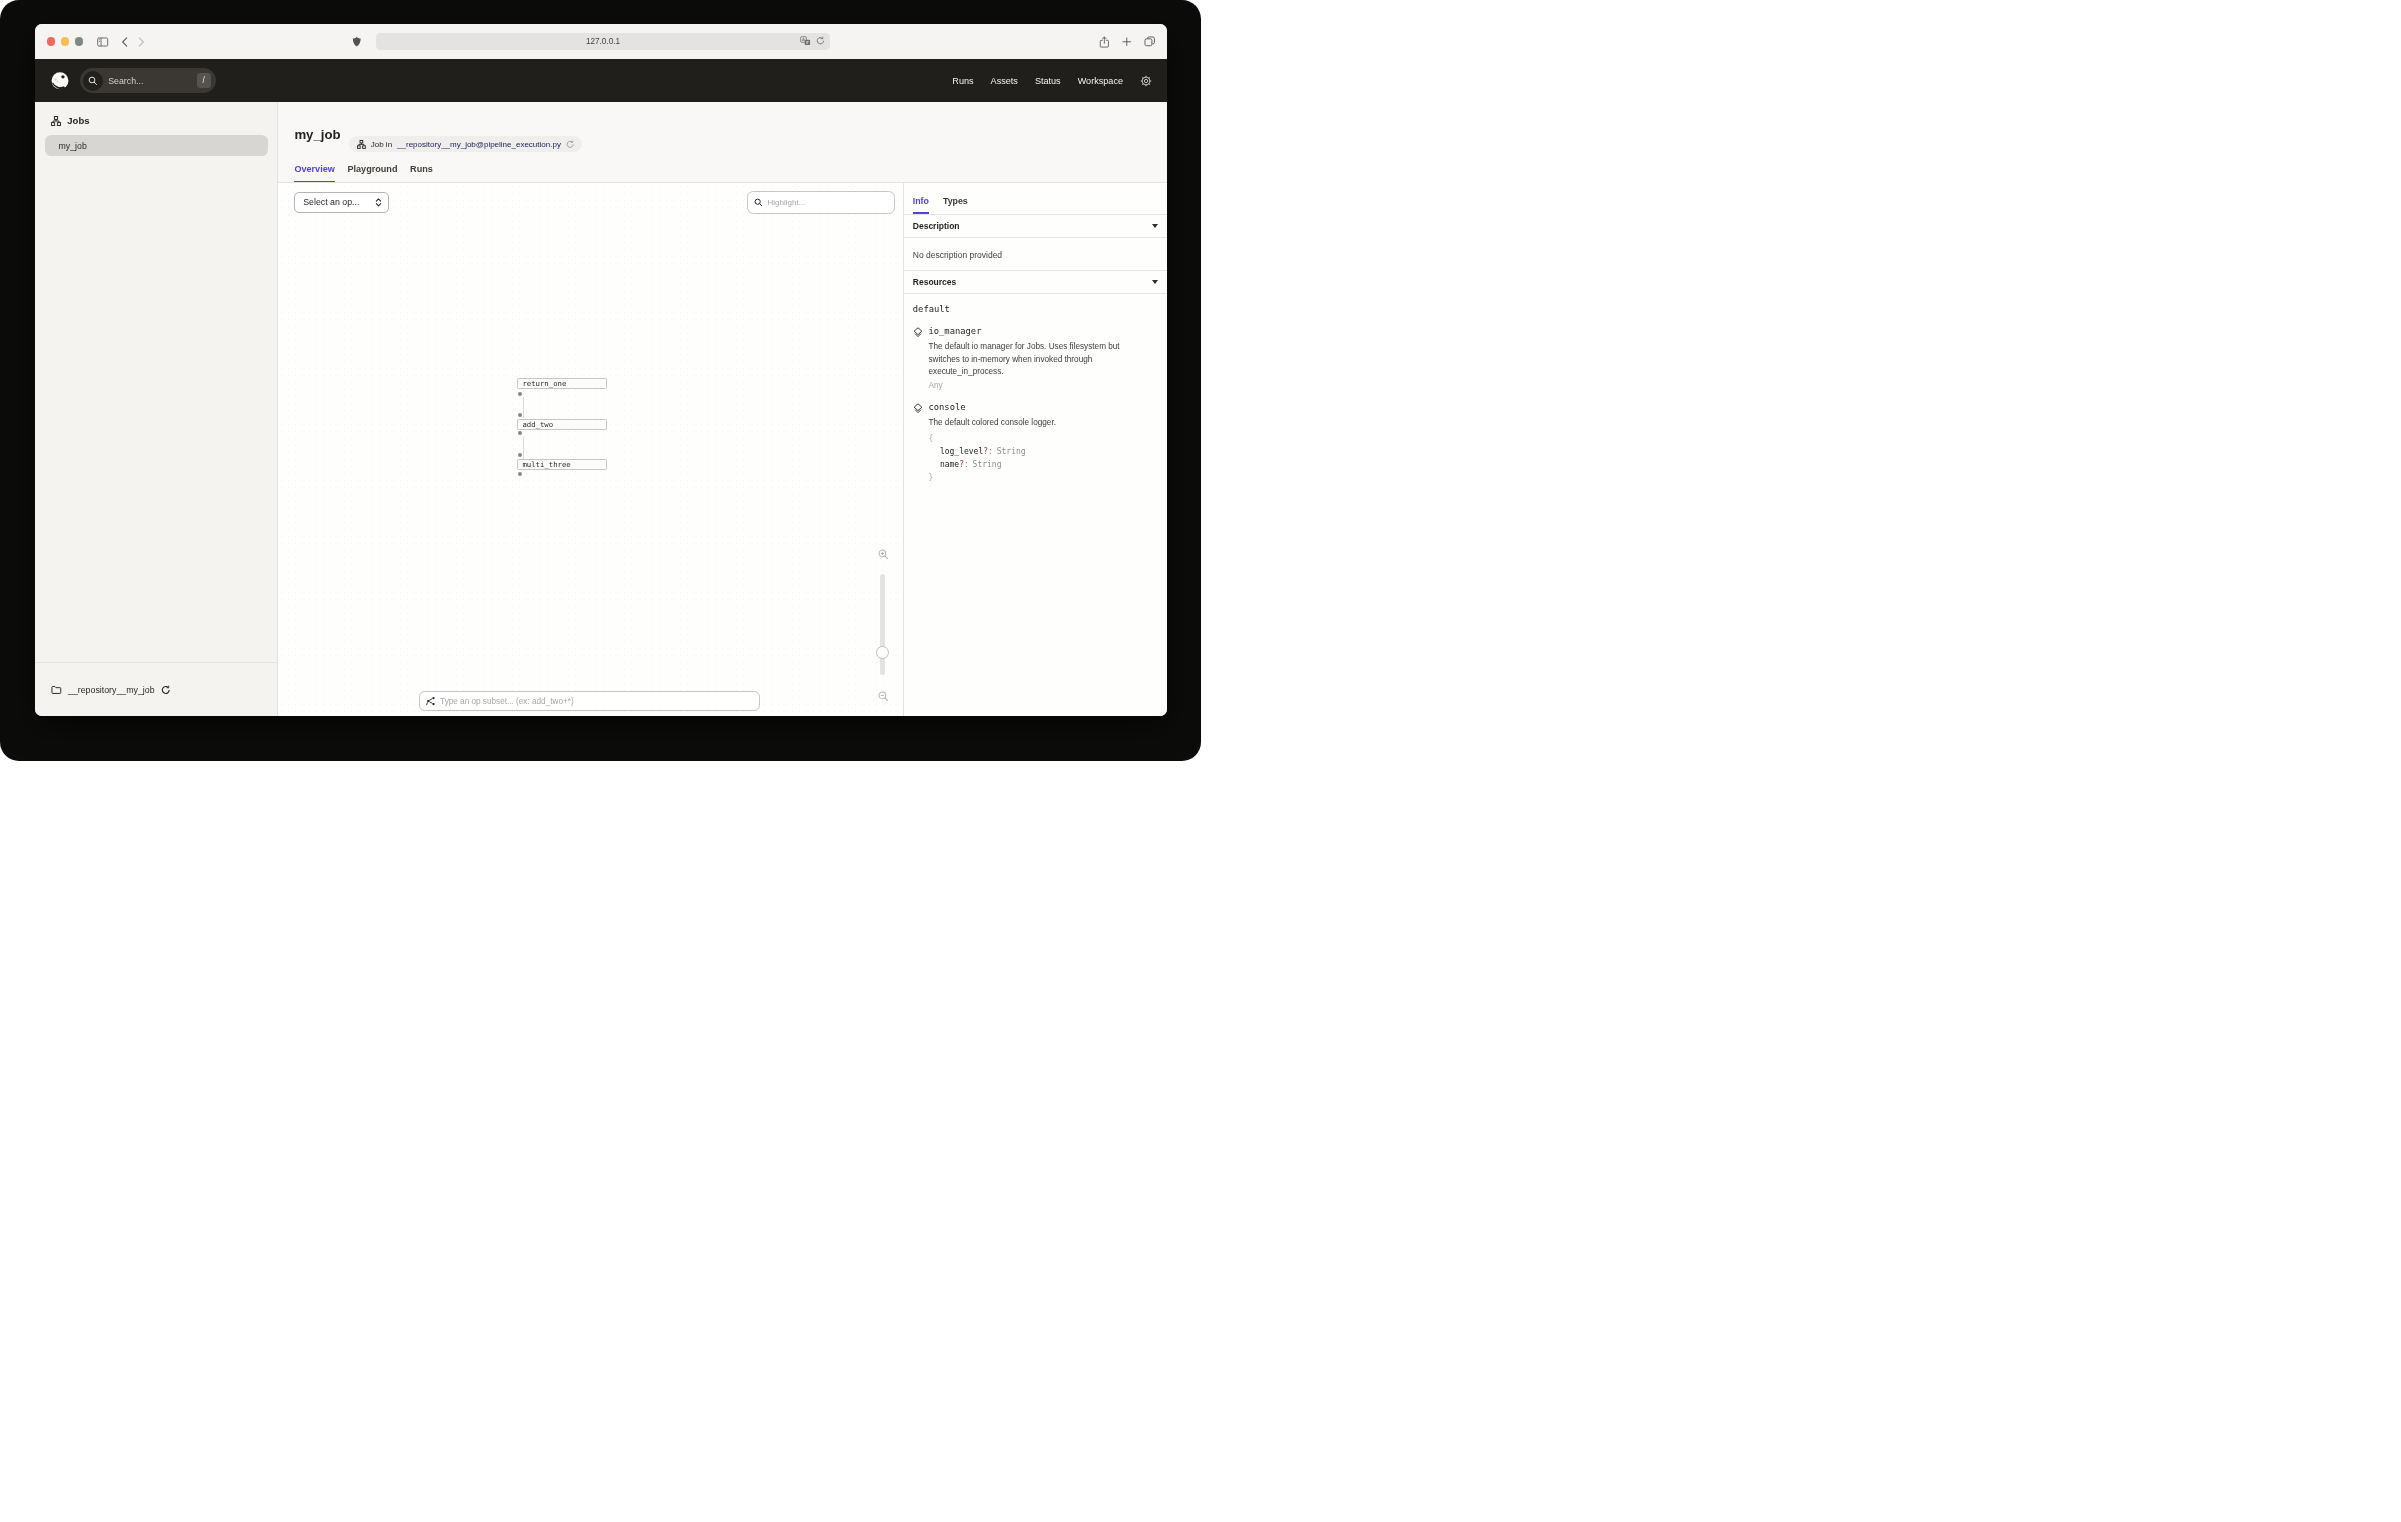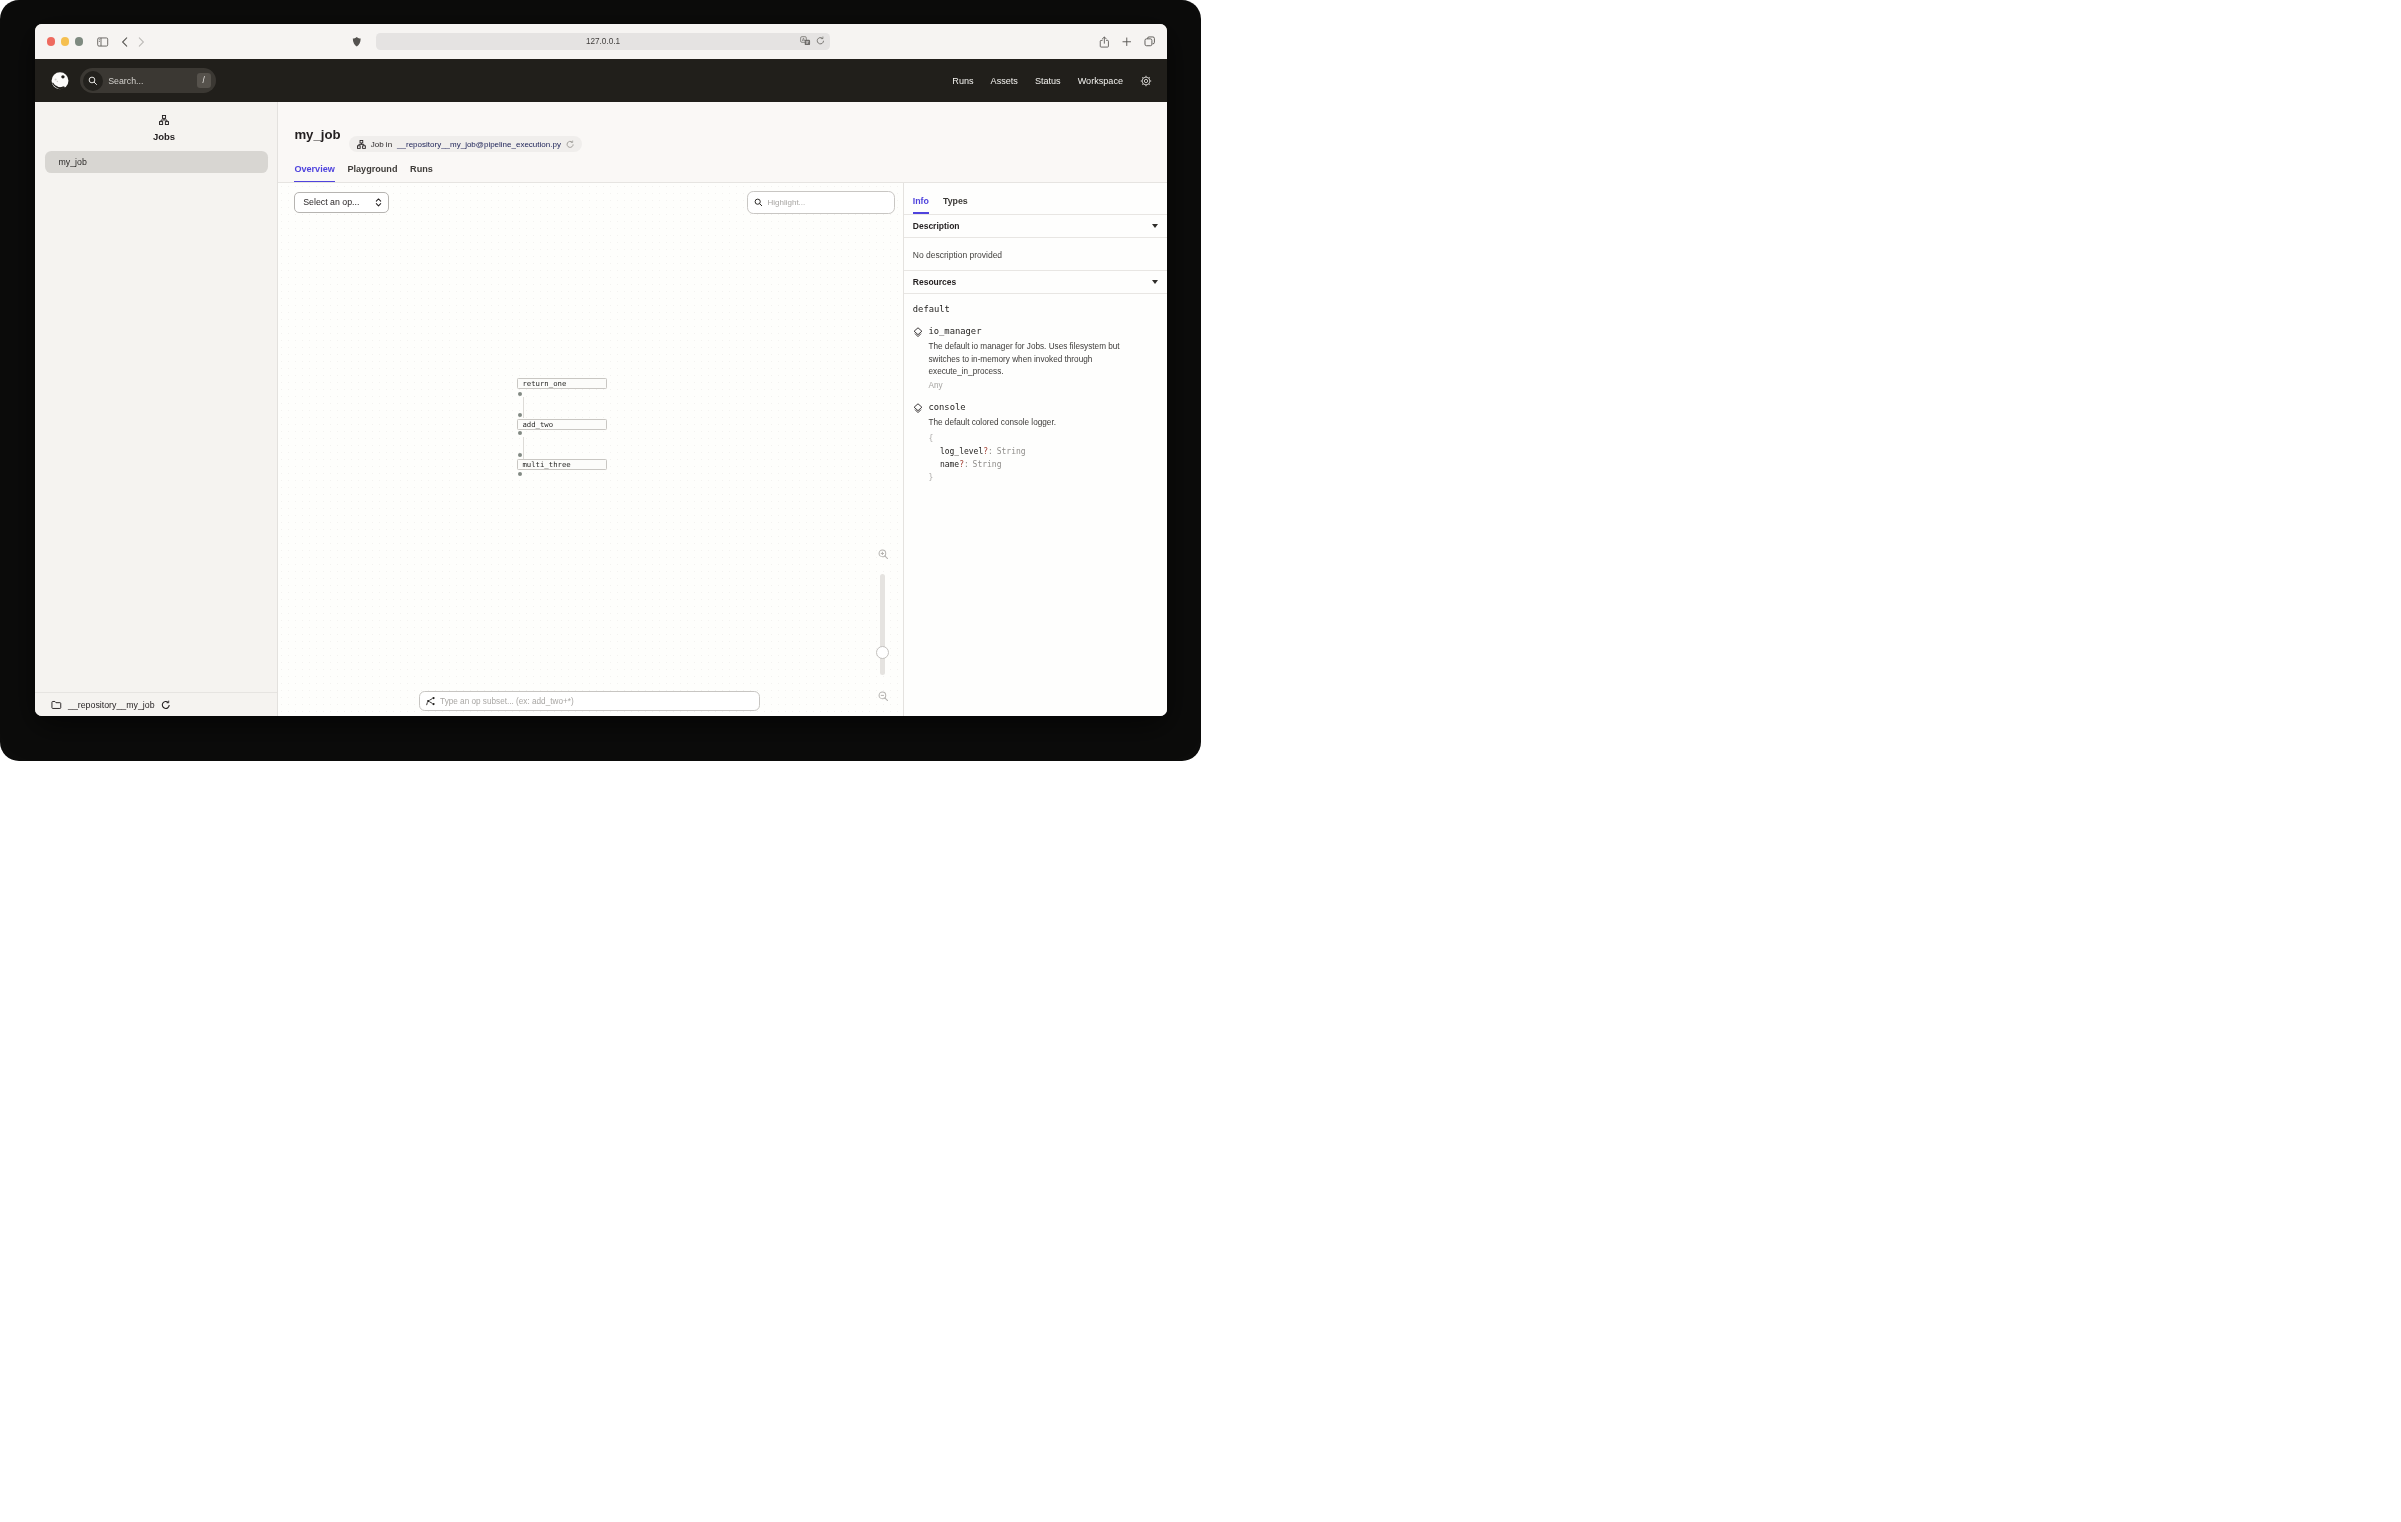--- a/index.html
+++ b/index.html
@@ -35,25 +35,25 @@
   .searchpill input::placeholder { color:#d3d1cd; }
   .slashkey { position:absolute; right:5px; width:14.5px; height:14.5px; border-radius:3.2px; background:#56524c; color:#eceae7;
               font-size:8.2px; display:flex; align-items:center; justify-content:center; }
   .navlinks { margin-left:auto; display:flex; align-items:center; gap:17px; margin-right:15px; }
   .navlink { color:#f3f2ef; font-size:9.1px; cursor:pointer; }
   .gear { color:#dcdad6; display:flex; }
 
   
   .appbody { flex:1; display:flex; min-height:0; }
   .sidebar { width:243px; flex:none; background:#f5f3f0; border-right:0.6px solid #e3e1de; display:flex; flex-direction:column; }
-  .sb-head { margin:13.2px 0 0 16px; display:flex; align-items:center; gap:6.3px; font-size:9.5px; font-weight:700; color:#231f20;flex-direction:column; }
+  .sb-head { margin:13.2px 0 0 16px; display:flex; align-items:center; gap:6.3px; font-size:9.5px; font-weight:700; color:#231f20; }
   .sb-head .ico { color:#231f20; display:flex; }
   .job-item { margin:8.8px 9.5px 0; height:21.4px; background:#d8d6d2; border-radius:6.3px; display:flex; align-items:center;
               padding-left:14px; font-size:8.8px; color:#2b2927; cursor:pointer; }
-  .sb-foot { margin-top:auto; border-top:0.6px solid #e6e4e1; height:24px; display:flex; align-items:center; padding-left:16px; gap:6.3px;
+  .sb-foot { margin-top:auto; border-top:0.6px solid #e6e4e1; height:54px; display:flex; align-items:center; padding-left:16px; gap:6.3px;
              font-size:8.8px; color:#231f20; }
   .sb-foot .ico { display:flex; color:#231f20; }
 
   .main { flex:1; display:flex; flex-direction:column; min-width:0; }
   .main-header { flex:none; height:81px; background:#faf8f6; border-bottom:0.6px solid #e6e4e1; padding-left:16.4px; display:flex; flex-direction:column; }
   .title-row { margin-top:14px; display:flex; align-items:center; gap:8.8px; }
   .page-title { font-size:13.2px; font-weight:700; color:#231f20; }
   .job-badge { display:inline-flex; align-items:center; gap:5px; height:16.4px; background:#f0eeec; border-radius:8.2px; padding:0 7.6px; font-size:8px; color:#231f20;margin-top:20px; }
   .job-badge .ico { display:flex; color:#231f20; }
   .job-badge a { color:#21265a; text-decoration:none; }

